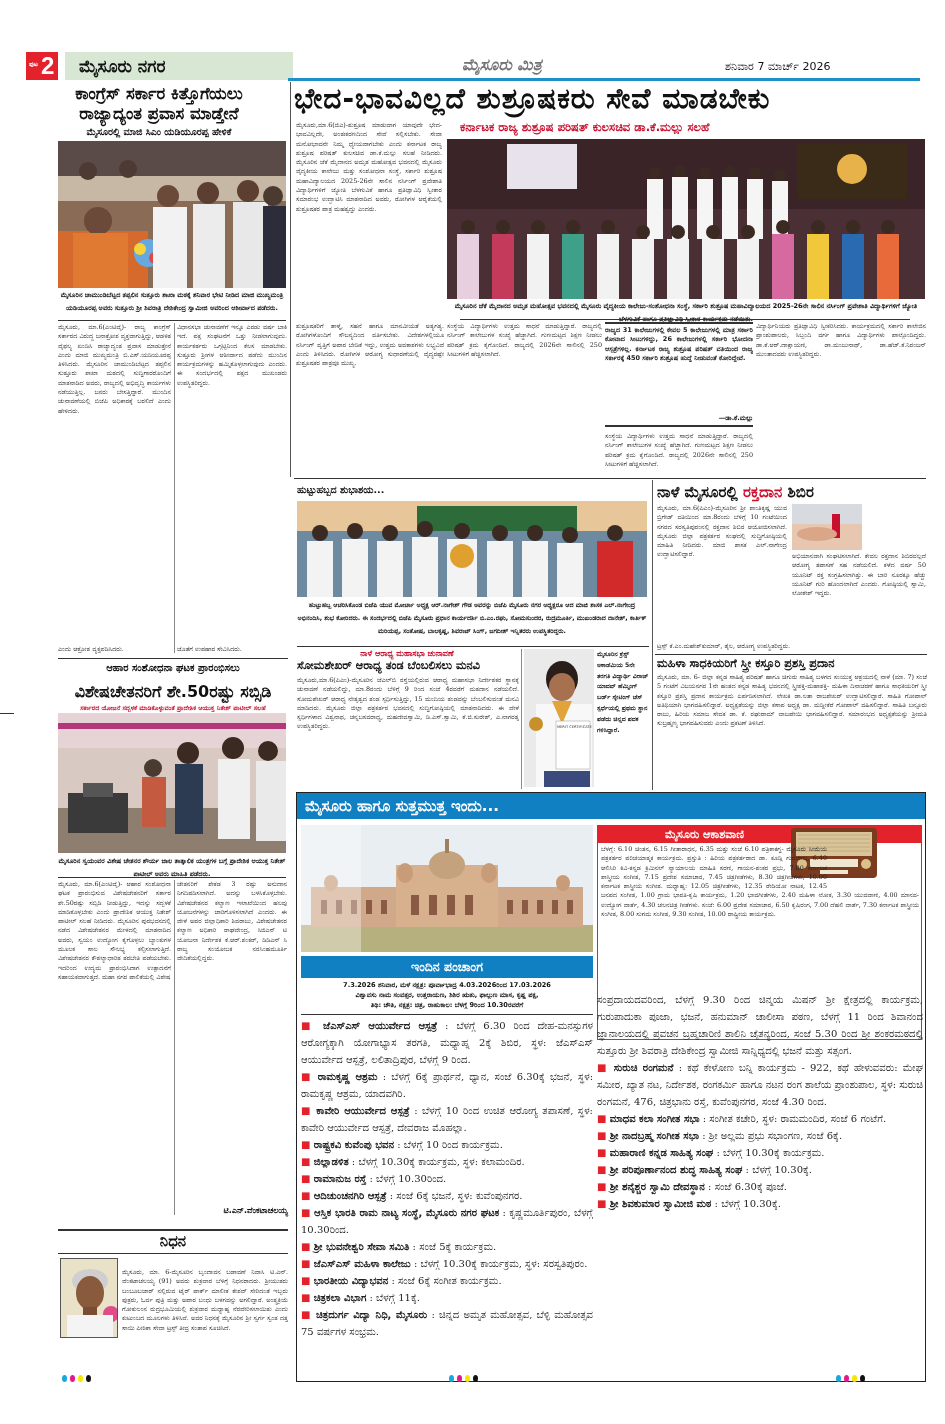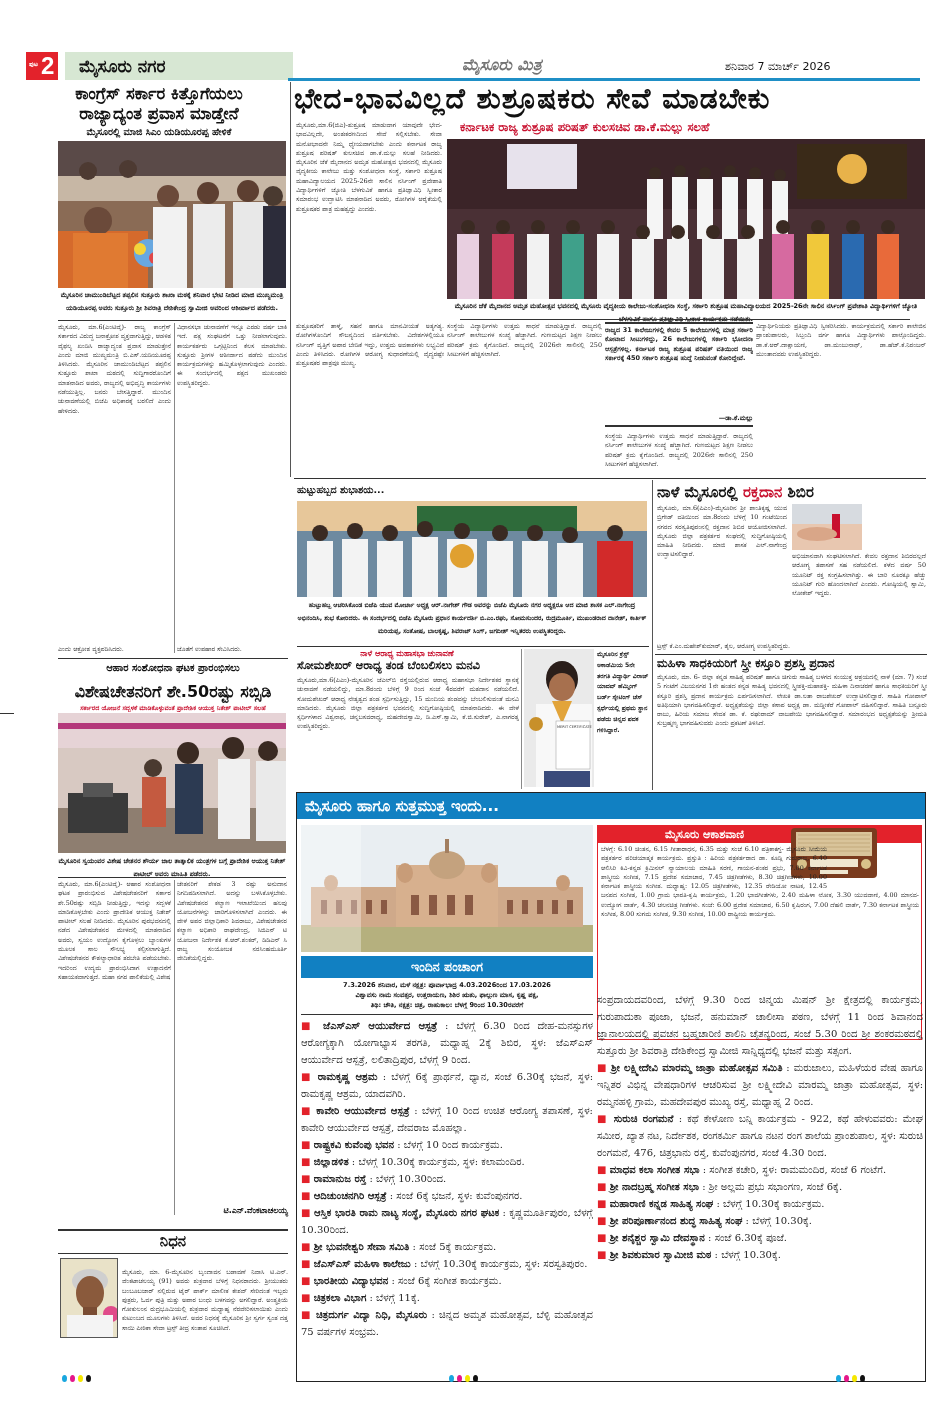--- a/index.html
+++ b/index.html
@@ -354,21 +354,20 @@
     <circle cx="76" cy="37" r="5" fill="#d8c28a"></circle>
     <rect x="30" y="43" width="28" height="4" fill="#efe6cf"></rect>
   </svg>
 </div>
 <div class="abs body-text" style="left:601px;top:845px;width:318px;height:193px;">
   <span style="float:right;width:92px;height:38px;"></span><span>ಬೆಳಗ್ಗೆ: 6.10 ಚಿಂತನ, 6.15 ಗೀತಾರಾಧನ, 6.35 ಮತ್ತು ಸಂಜೆ 6.10 ಪತ್ರಿಕಾಕಗ್ದ- ಮೈಸೂರು ಸೀಮೆಯ ಪತ್ರಕರ್ತರ ಪರಿಚಯಾತ್ಮಕ ಕಾರ್ಯಕ್ರಮ. ಪ್ರಸ್ತುತಿ : ಹಿರಿಯ ಪತ್ರಕರ್ತರಾದ ಡಾ. ಕೂಡ್ಲಿ ಗುರುರಾಜ, 6.40 ಆಲಿಸಿರಿ ಕಿವಿ-ಕನ್ನಡ ಕ್ರಿಮಿನಲ್ ನ್ಯಾಯಾಲಯ ಮಾಹಿತಿ ಸರಣಿ, ಗಾಯನ-ಶಂಕರ ಪ್ರಭು, 7.00 ಕರ್ನಾಟಕ ಶಾಸ್ತ್ರೀಯ ಸಂಗೀತ, 7.15 ಪ್ರದೇಶ ಸಮಾಚಾರ, 7.45 ಚಿತ್ರಗೀತೆಗಳು, 8.30 ಚಿತ್ರಗೀತೆಗಳು, 10.00 ಕರ್ನಾಟಕ ಶಾಸ್ತ್ರೀಯ ಸಂಗೀತ. ಮಧ್ಯಾಹ್ನ: 12.05 ಚಿತ್ರಗೀತೆಗಳು, 12.35 ರೇಡಿಯೋ ನಾಟಕ, 12.45 ಜನಪದ ಸಂಗೀತ, 1.00 ಗ್ರಾಮ ಭಾರತಿ-ಕೃಷಿ ಕಾರ್ಯಕ್ರಮ, 1.20 ಭಾವಗೀತೆಗಳು, 2.40 ಮಹಿಳಾ ಲೋಕ, 3.30 ಯುವವಾಣಿ, 4.00 ಮಾನವ-ಉದ್ಯೋಗ ವಾರ್ತೆ, 4.30 ಚಲನಚಿತ್ರ ಗೀತೆಗಳು. ಸಂಜೆ: 6.00 ಪ್ರದೇಶ ಸಮಾಚಾರ, 6.50 ಕೃಷಿರಂಗ, 7.00 ದೆಹಲಿ ವಾರ್ತೆ, 7.30 ಕರ್ನಾಟಕ ಶಾಸ್ತ್ರೀಯ ಸಂಗೀತ, 8.00 ಸುಗಮ ಸಂಗೀತ, 9.30 ಸಂಗೀತ, 10.00 ರಾಷ್ಟ್ರೀಯ ಕಾರ್ಯಕ್ರಮ.</span>
 </div>
 
 <div class="abs listing" style="left:597px;top:991px;width:326px;height:336px;overflow:hidden;">
   <div>ಸಂಪ್ರದಾಯದವರಿಂದ, ಬೆಳಗ್ಗೆ 9.30 ರಿಂದ ಚಿನ್ಮಯ ಮಿಷನ್ ಶ್ರೀ ಕ್ಷೇತ್ರದಲ್ಲಿ ಕಾರ್ಯಕ್ರಮ, ಗುರುಪಾದುಕಾ ಪೂಜಾ, ಭಜನೆ, ಹನುಮಾನ್ ಚಾಲೀಸಾ ಪಠಣ, ಬೆಳಗ್ಗೆ 11 ರಿಂದ ಶಿವಾನಂದ ಜ್ಞಾನಾಲಯದಲ್ಲಿ ಪ್ರವಚನ ಬ್ರಹ್ಮಚಾರಿಣಿ ಶಾಲಿನಿ ಚೈತನ್ಯರಿಂದ, ಸಂಜೆ 5.30 ರಿಂದ ಶ್ರೀ ಶಂಕರಮಠದಲ್ಲಿ ಸುತ್ತೂರು ಶ್ರೀ ಶಿವರಾತ್ರಿ ದೇಶಿಕೇಂದ್ರ ಸ್ವಾಮೀಜಿ ಸಾನ್ನಿಧ್ಯದಲ್ಲಿ ಭಜನೆ ಮತ್ತು ಸತ್ಸಂಗ.</div>
-  <div><span class="bullet">■</span> <b>ಶ್ರೀ ಲಕ್ಷ್ಮೀದೇವಿ ಮಾರಮ್ಮ ಜಾತ್ರಾ ಮಹೋತ್ಸವ ಸಮಿತಿ</b> : <span>ಮರುಜಾಲು, ಮಹಿಳೆಯರ ವೇಷ ಹಾಗೂ ಇನ್ನಿತರ ವಿಭಿನ್ನ ವೇಷಧಾರಿಗಳ ಆಚರಿಸುವ ಶ್ರೀ ಲಕ್ಷ್ಮೀದೇವಿ ಮಾರಮ್ಮ ಜಾತ್ರಾ ಮಹೋತ್ಸವ, ಸ್ಥಳ: ರಮ್ಮನಹಳ್ಳಿ ಗ್ರಾಮ, ಮಹದೇವಪುರ ಮುಖ್ಯ ರಸ್ತೆ, ಮಧ್ಯಾಹ್ನ 2 ರಿಂದ.</span></div>
   <div><span class="bullet">■</span> <b>ಸುರುಚಿ ರಂಗಮನೆ</b> : <span>ಕಥೆ ಕೇಳೋಣ ಬನ್ನಿ ಕಾರ್ಯಕ್ರಮ - 922, ಕಥೆ ಹೇಳುವವರು: ಮೇಘ ಸಮೀರ, ಖ್ಯಾತ ನಟ, ನಿರ್ದೇಶಕ, ರಂಗಕರ್ಮಿ ಹಾಗೂ ನಟನ ರಂಗ ಶಾಲೆಯ ಪ್ರಾಂಶುಪಾಲ, ಸ್ಥಳ: ಸುರುಚಿ ರಂಗಮನೆ, 476, ಚಿತ್ರಭಾನು ರಸ್ತೆ, ಕುವೆಂಪುನಗರ, ಸಂಜೆ 4.30 ರಿಂದ.</span></div>
   <div><span class="bullet">■</span> <b>ಮಾಧವ ಕಲಾ ಸಂಗೀತ ಸಭಾ</b> : <span>ಸಂಗೀತ ಕಚೇರಿ, ಸ್ಥಳ: ರಾಮಮಂದಿರ, ಸಂಜೆ 6 ಗಂಟೆಗೆ.</span></div>
   <div><span class="bullet">■</span> <b>ಶ್ರೀ ನಾದಬ್ರಹ್ಮ ಸಂಗೀತ ಸಭಾ</b> : <span>ಶ್ರೀ ಅಲ್ಲಮ ಪ್ರಭು ಸಭಾಂಗಣ, ಸಂಜೆ 6ಕ್ಕೆ.</span></div>
   <div><span class="bullet">■</span> <b>ಮಹಾರಾಣಿ ಕನ್ನಡ ಸಾಹಿತ್ಯ ಸಂಘ</b> : <span>ಬೆಳಗ್ಗೆ 10.30ಕ್ಕೆ ಕಾರ್ಯಕ್ರಮ.</span></div>
   <div><span class="bullet">■</span> <b>ಶ್ರೀ ಪರಿಪೂರ್ಣಾನಂದ ಶುದ್ಧ ಸಾಹಿತ್ಯ ಸಂಘ</b> : <span>ಬೆಳಗ್ಗೆ 10.30ಕ್ಕೆ.</span></div>
   <div><span class="bullet">■</span> <b>ಶ್ರೀ ಶನೈಶ್ಚರ ಸ್ವಾಮಿ ದೇವಸ್ಥಾನ</b> : <span>ಸಂಜೆ 6.30ಕ್ಕೆ ಪೂಜೆ.</span></div>
   <div><span class="bullet">■</span> <b>ಶ್ರೀ ಶಿವಕುಮಾರ ಸ್ವಾಮೀಜಿ ಮಠ</b> : <span>ಬೆಳಗ್ಗೆ 10.30ಕ್ಕೆ.</span></div>
 </div>
 
 <div class="cmyk" style="left:62px;top:1375px;">

